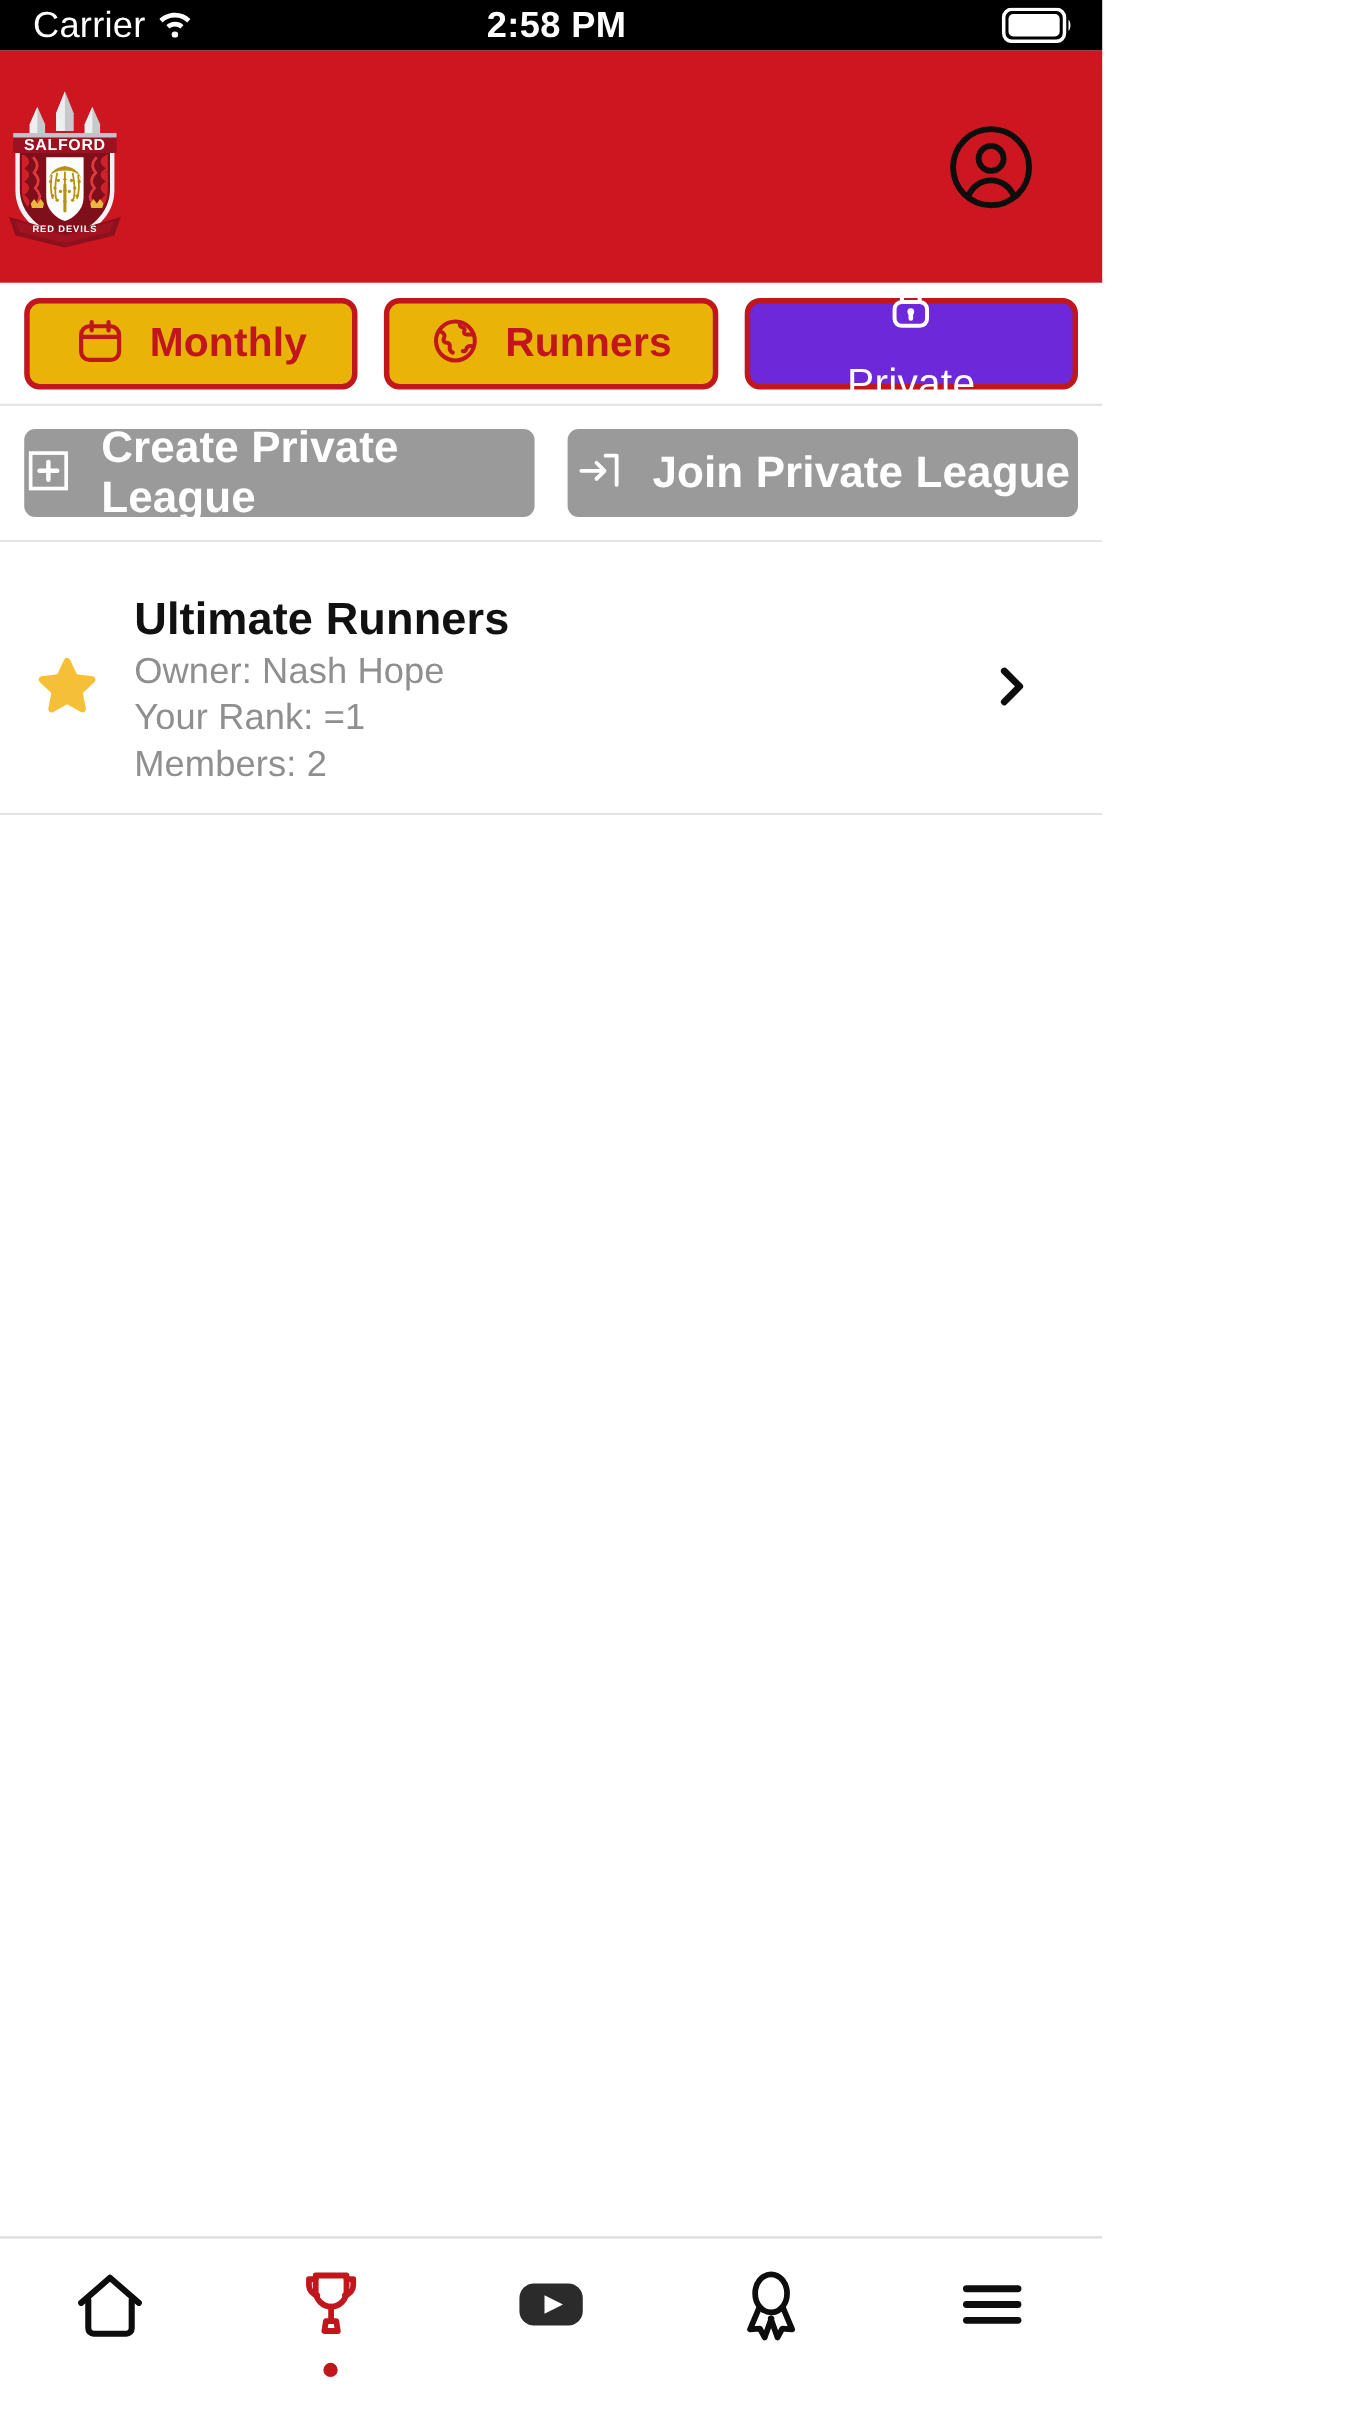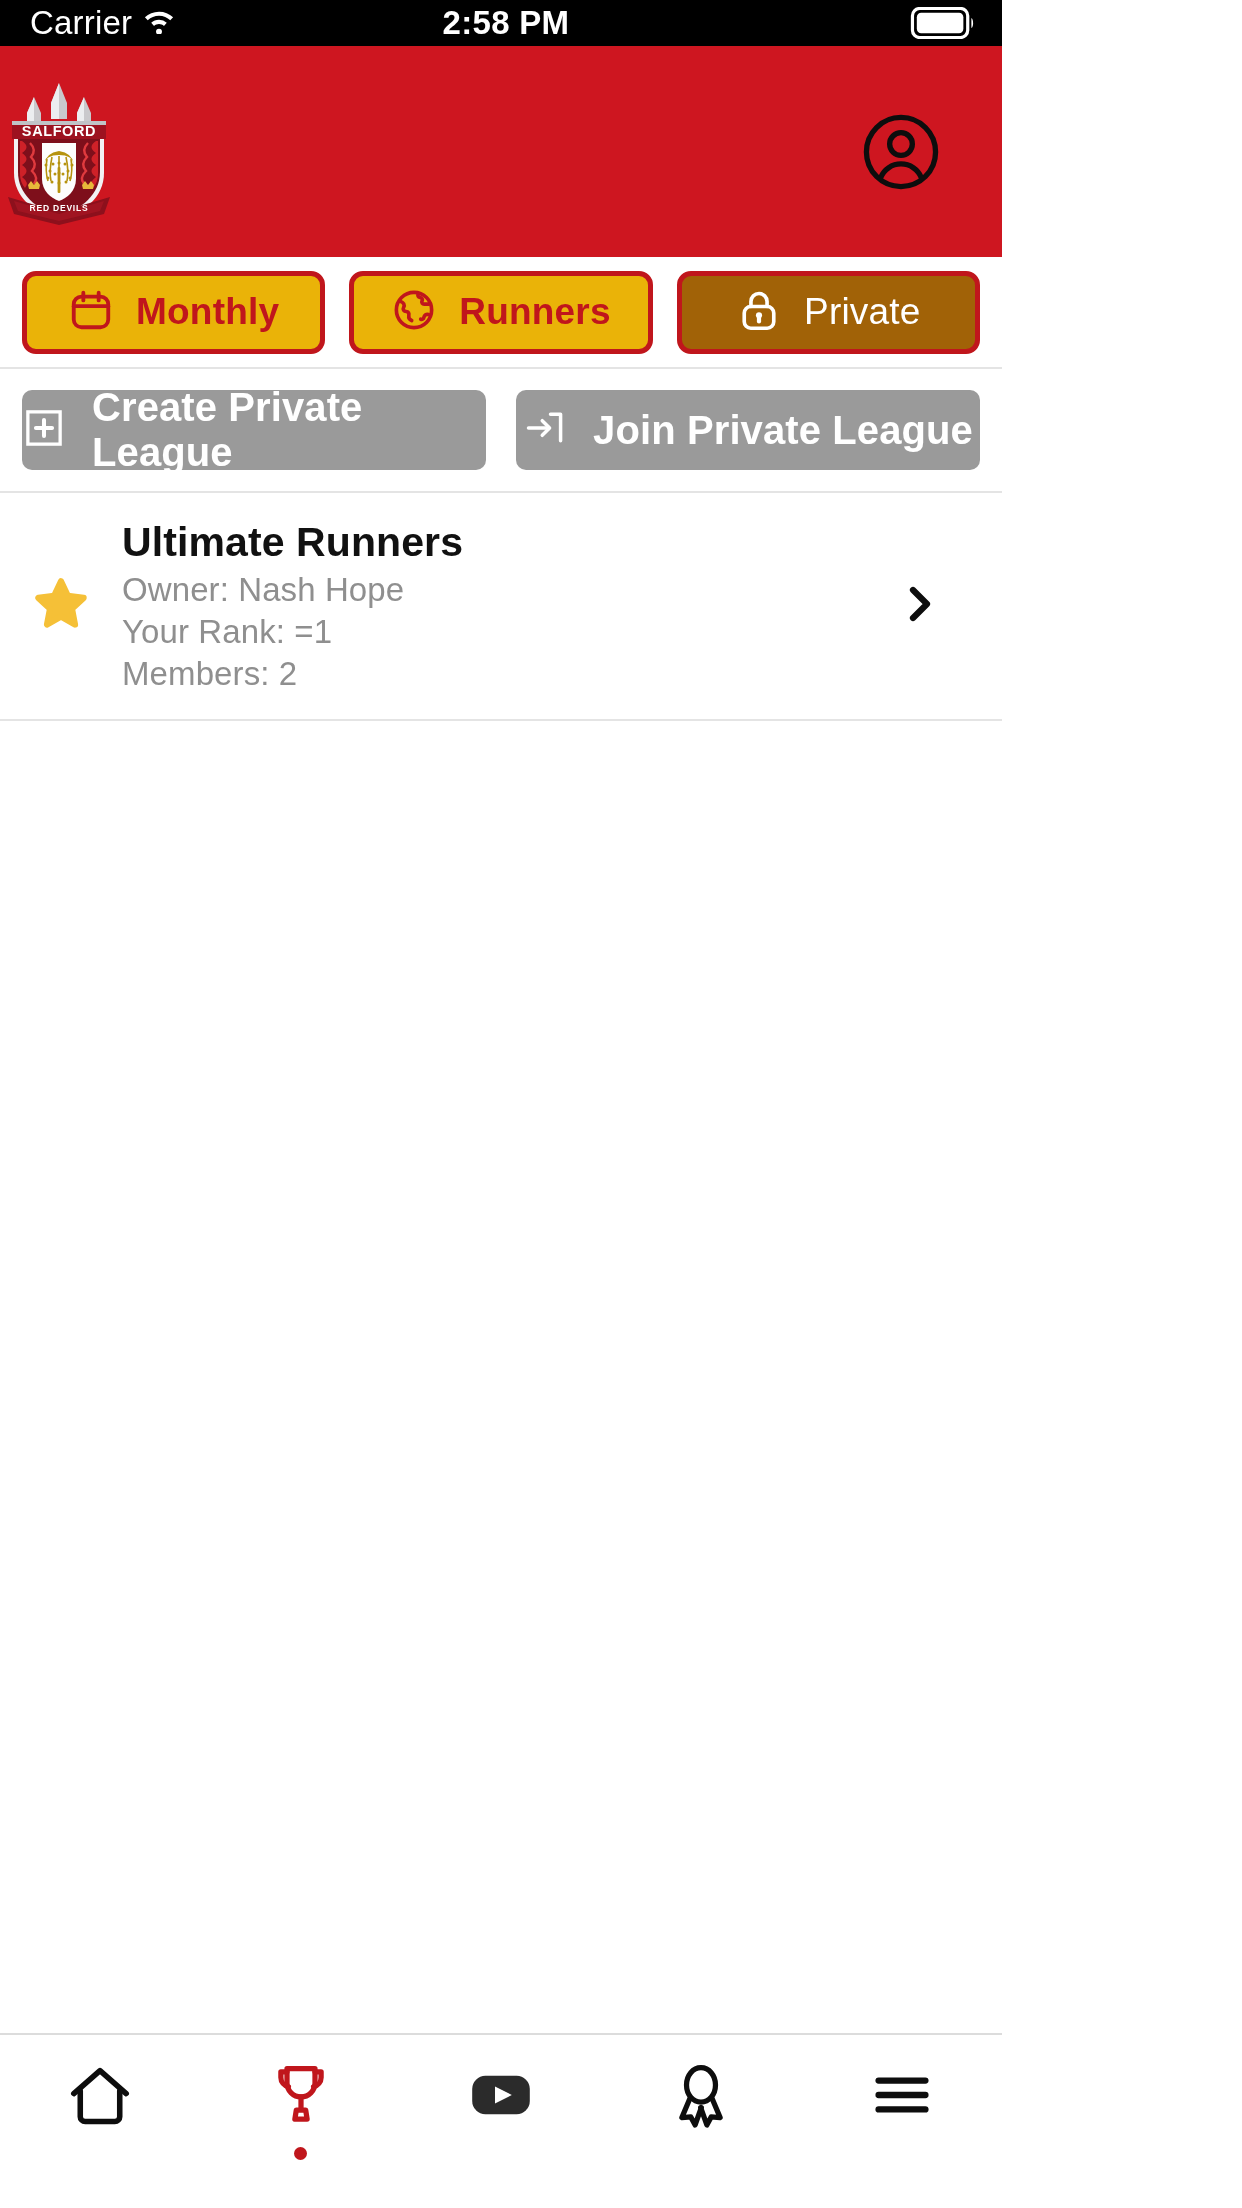--- a/index.html
+++ b/index.html
@@ -41,39 +41,39 @@
     flex:0 0 110px; display:flex; align-items:center;
     padding:0 22px; gap:24px; background:#fff;
   }
   .tab {
     flex:1 1 0; height:83px; border-radius:14px;
     display:flex; align-items:center; justify-content:center; gap:22px;
     border:5px solid #C0161C; background:#eab308; color:#C0161C;
   }
   .tab .tab-label { font-size:37px; font-weight:bold; letter-spacing:0.2px; }
   .tab.active {
-    background:#a16207; border-color:#C0161C; color:#fff;
+    background:#6d28d9; border-color:#C0161C; color:#fff;flex-direction:column;
   }
   .tab.active .tab-label { font-weight:400; font-size:37px; }
 
   
   .actions-wrap { flex:0 0 126px; border-top:2px solid #e4e4e4; border-bottom:2px solid #e4e4e4; background:#fff;
                   display:flex; align-items:center; padding:0 22px; gap:30px; }
   .action-btn {
     flex:1 1 0; height:80px; border-radius:10px; background:#9a9a9a;
     display:flex; align-items:center; justify-content:center; gap:26px;
     color:#fff; border:none;
   }
   .action-btn .action-label { font-size:40px; font-weight:bold; letter-spacing:0.1px; }
 
   
   .list { flex:0 0 auto; background:#fff; }
   .league-row {
     display:flex; align-items:center; min-height:228px;
-    border-bottom:2px solid #e4e4e4; padding:0 36px 0 0;
+    border-bottom:2px solid #e4e4e4; padding:0 36px 0 0;margin-top:20px;
   }
   .star-cell { width:122px; display:flex; align-items:center; justify-content:center; }
   .league-info { flex:1 1 auto; padding-left:0; }
   .league-name { font-size:41px; font-weight:bold; color:#111; line-height:1.28; letter-spacing:0.1px; }
   .league-meta { font-size:33px; color:#8f8f8f; line-height:1.28; letter-spacing:0.1px; }
   .chev-cell { width:94px; display:flex; align-items:center; justify-content:center; }
 
   .spacer { flex:1 1 auto; background:#fff; }
 
   

